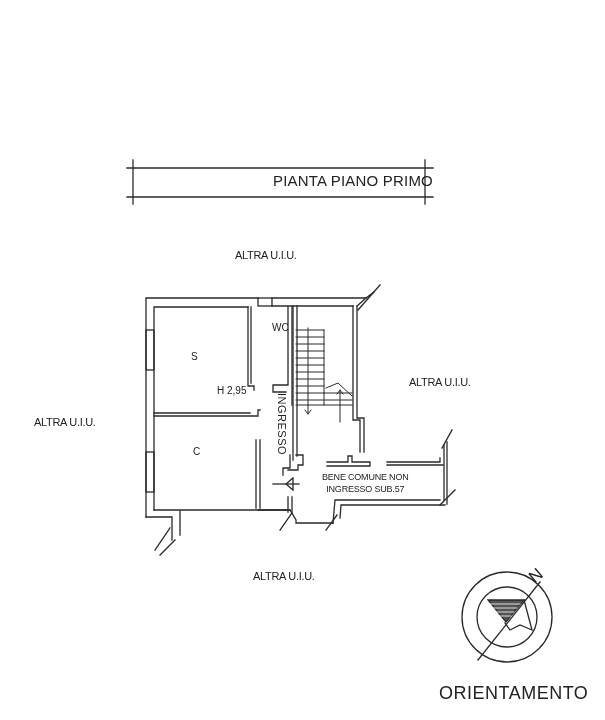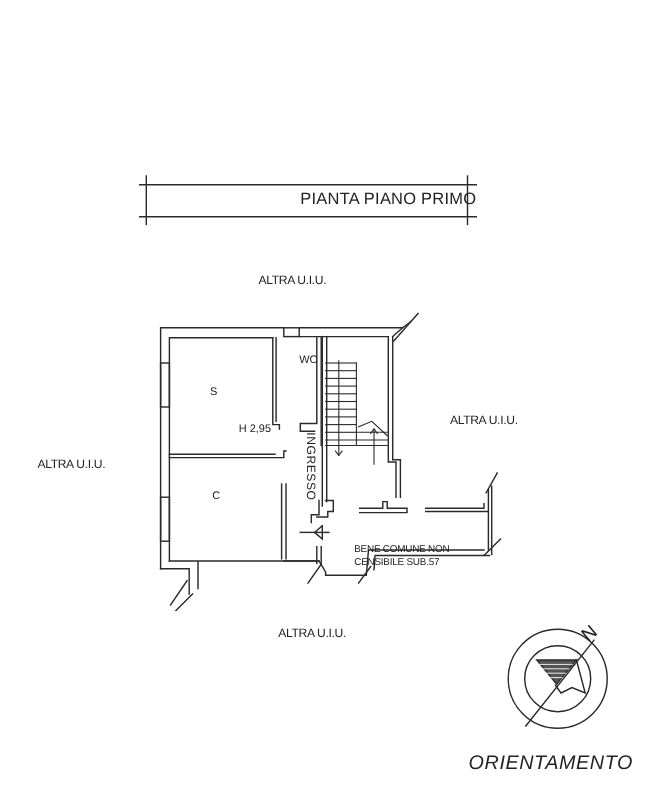--- a/index.html
+++ b/index.html
@@ -138,19 +138,19 @@
 <div class="lbl adj" style="left:34px; top:416px;">ALTRA U.I.U.</div>
 <div class="lbl adj" style="left:409px; top:376px;">ALTRA U.I.U.</div>
 <div class="lbl adj" style="left:253px; top:570px;">ALTRA U.I.U.</div>
 
 <div class="lbl room" style="left:191px; top:351px;">S</div>
 <div class="lbl room" style="left:193px; top:446px;">C</div>
 <div class="lbl room" style="left:258px; top:322px;margin-left:14px;">WC</div>
 <div class="lbl ingresso" style="left:288px; top:393px;">INGRESSO</div>
 <div class="lbl room" style="left:217px; top:385px;text-align:right;">H 2,95</div>
 
-<div class="lbl small" style="left:322px; top:493px;">
+<div class="lbl small" style="left:322px; top:471px;text-align:center;">
   <div>BENE COMUNE NON</div>
-  <div>CENSIBILE SUB.57</div>
+  <div>INGRESSO SUB.57</div>
 </div>
 
 <div class="lbl" style="left:530px; top:566px; font-size:17px; transform:rotate(-40deg);">N</div>
-<div class="lbl orient" style="left:426px; top:683px;font-style:italic;">ORIENTAMENTO</div>
+<div class="lbl orient" style="left:439px; top:683px;">ORIENTAMENTO</div>
 
 </body></html>

